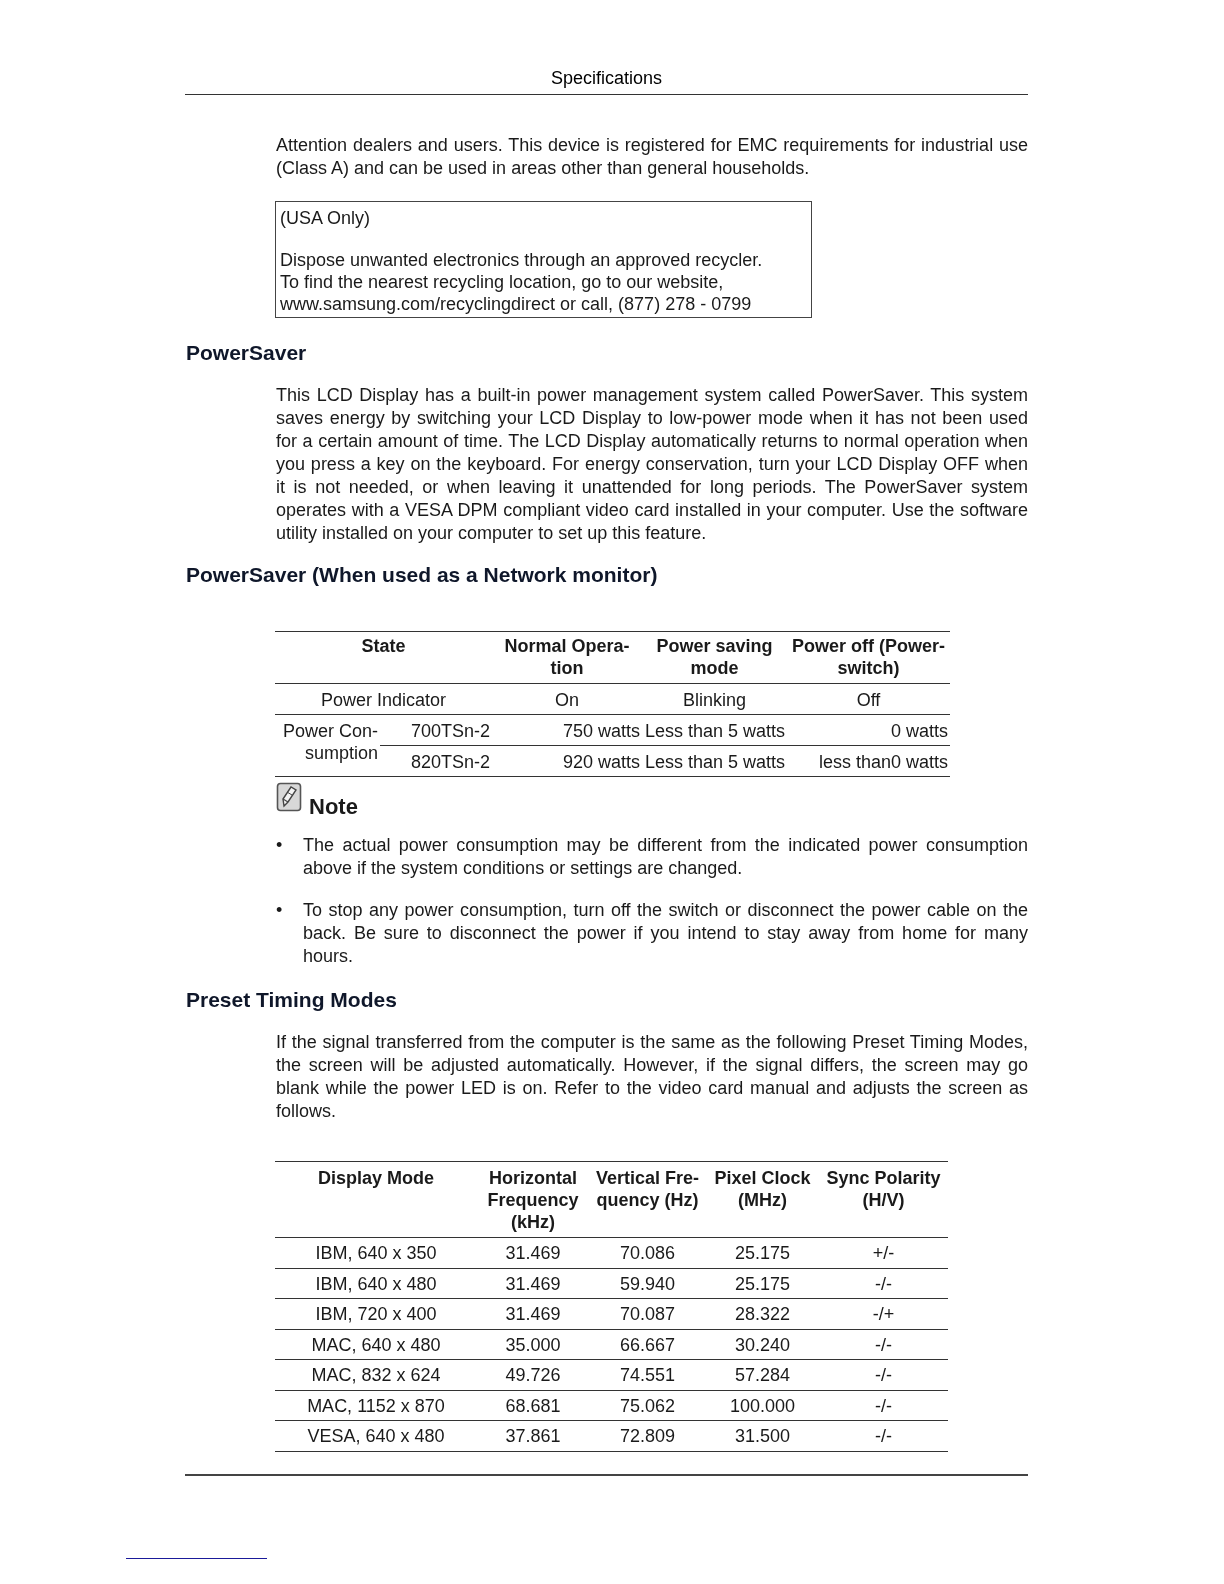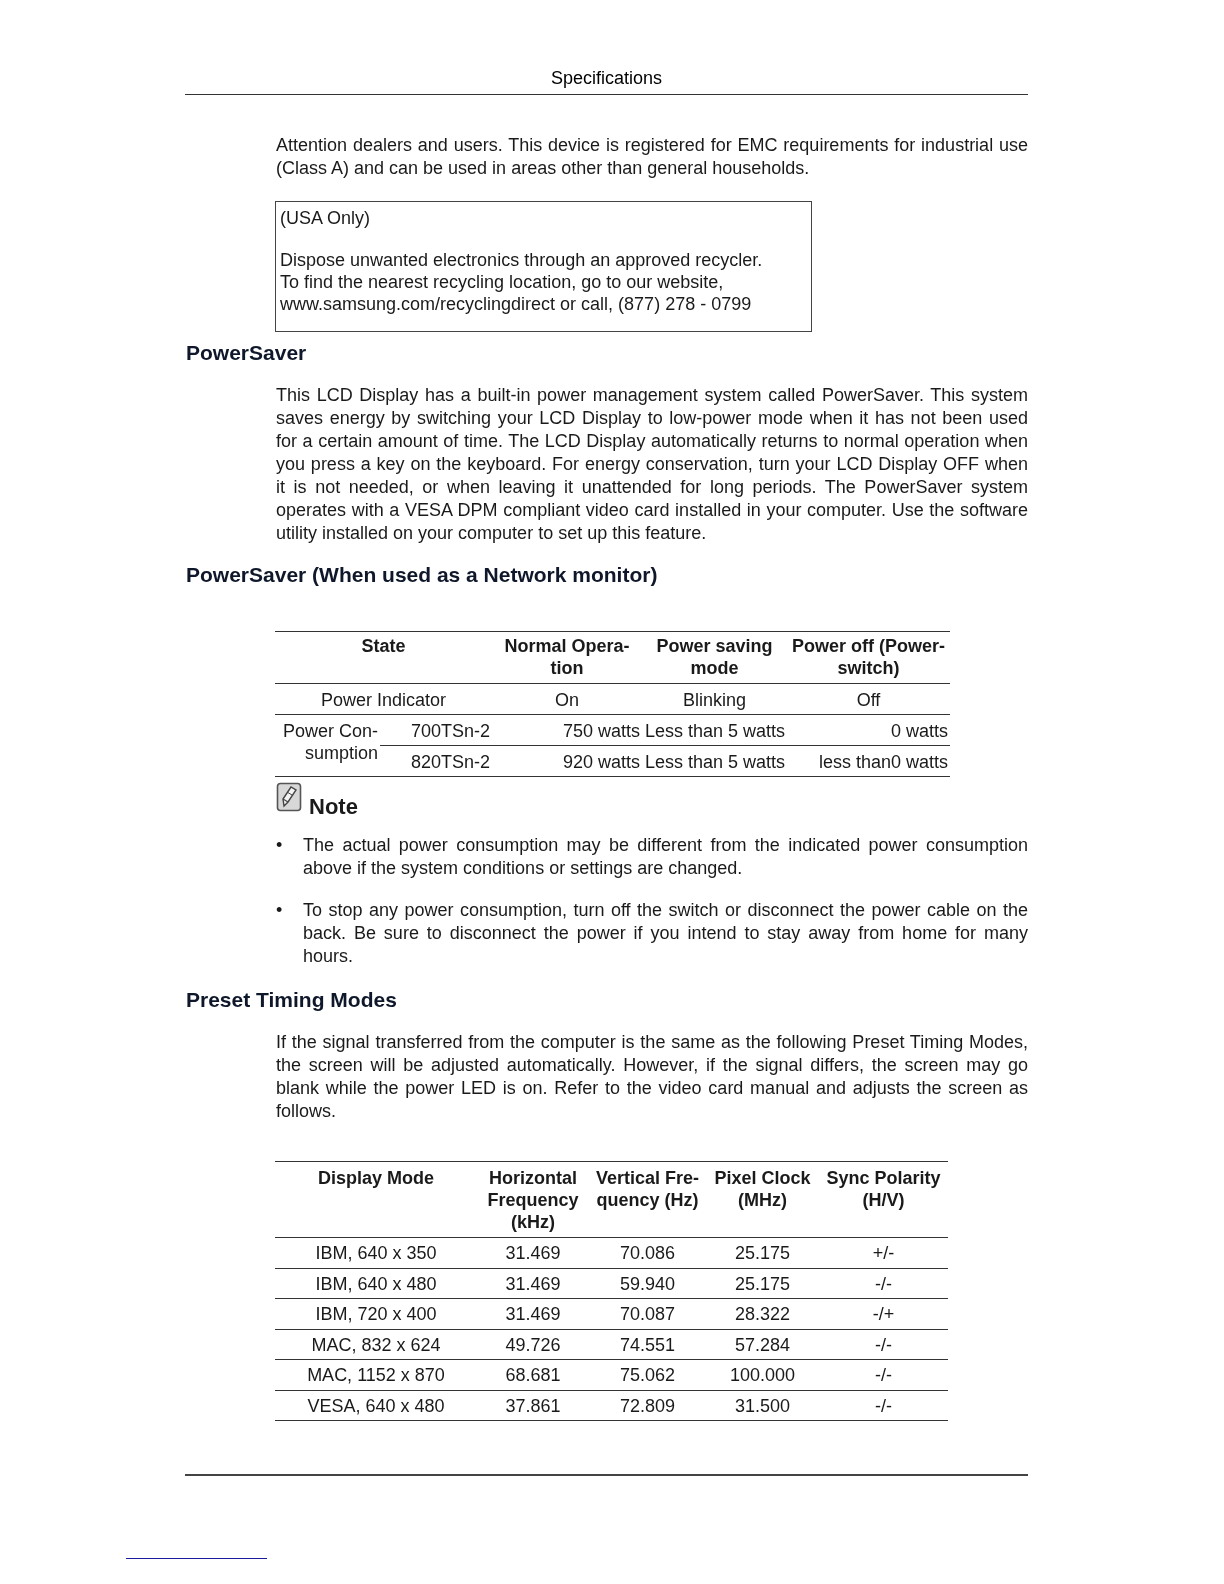--- a/index.html
+++ b/index.html
@@ -13,21 +13,21 @@
   }
   .rule { background: #333; height: 1px; }
   .rule-top { left: 185px; width: 843px; top: 94px; }
   .rule-bottom { left: 185px; width: 843px; top: 1474px; height: 2px; background: #444; }
   .body-text {
     font-size: 18px; line-height: 23px; text-align: justify; color: #1a1a1a;
   }
   .para { left: 276px; width: 752px; }
   .h2 { left: 186px; font-size: 21px; font-weight: bold; color: #0f172a; text-align: right; }
   .notice-box {
-    left: 275px; top: 201px; width: 537px; height: 131px;
+    left: 275px; top: 201px; width: 537px; height: 117px;
     border: 1px solid #444; box-sizing: border-box;
     font-size: 18px; line-height: 22px; padding: 5px 4px 0 4px;
   }
   .notice-box .gap { height: 20px; }
   table.spec {
     border-collapse: collapse; font-size: 18px; color: #1a1a1a; margin-top: 19px;
   }
   table.spec th { font-weight: bold; text-align: center; vertical-align: top; line-height: 22px; }
   table.spec td { text-align: center; line-height: 22px; }
   
@@ -173,20 +173,27 @@
           <td>-/-</td>
         </tr>
         <tr>
           <td>IBM, 720 x 400</td>
           <td>31.469</td>
           <td>70.087</td>
           <td>28.322</td>
           <td>-/+</td>
         </tr>
         <tr>
+          <td>MAC, 640 x 480</td>
+          <td>35.000</td>
+          <td>66.667</td>
+          <td>30.240</td>
+          <td>-/-</td>
+        </tr>
+        <tr>
           <td>MAC, 832 x 624</td>
           <td>49.726</td>
           <td>74.551</td>
           <td>57.284</td>
           <td>-/-</td>
         </tr>
         <tr>
           <td>MAC, 1152 x 870</td>
           <td>68.681</td>
           <td>75.062</td>

